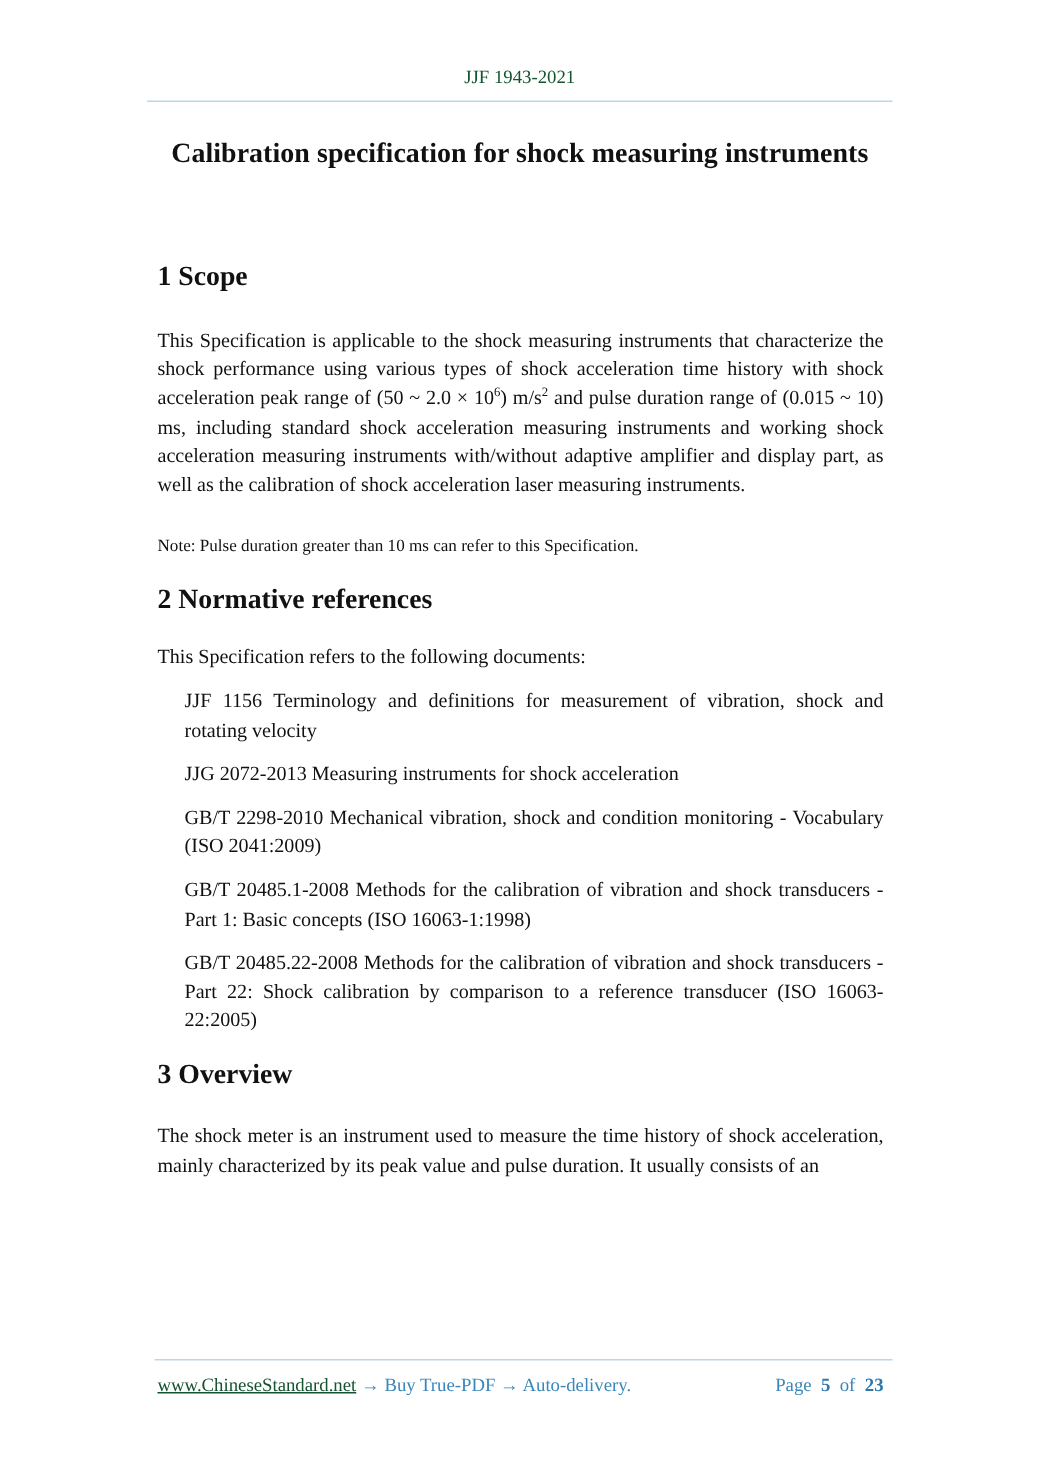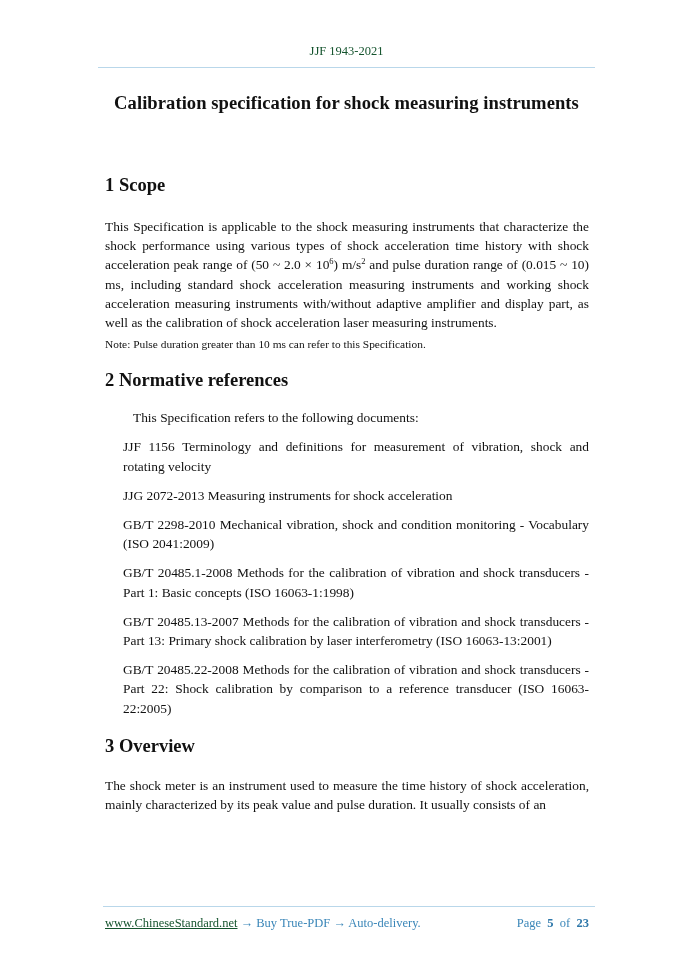--- a/index.html
+++ b/index.html
@@ -113,30 +113,29 @@
 
 <div class="page-header">JJF 1943-2021</div>
 <div class="header-rule"></div>
 
 <div class="doc-title">Calibration specification for shock measuring instruments</div>
 
 <div class="content">
 
   <h2 class="section-heading">1 Scope</h2>
   <p class="body" style="margin-top:20px;"><span>This Specification is applicable to the shock measuring instruments that characterize the shock performance using various types of shock acceleration time history with shock acceleration peak range of (50 ~ 2.0 × 10</span><sup>6</sup><span>) m/s</span><sup>2</sup><span> and pulse duration range of (0.015 ~ 10) ms, including standard shock acceleration measuring instruments and working shock acceleration measuring instruments with/without adaptive amplifier and display part, as well as the calibration of shock acceleration laser measuring instruments.</span></p>
-  <p class="note" style="margin-top:4px;">Note: Pulse duration greater than 10 ms can refer to this Specification.</p>
+  <p class="note" style="margin-top:24px;">Note: Pulse duration greater than 10 ms can refer to this Specification.</p>
 
   <h2 class="section-heading" style="margin-top:16px;">2 Normative references</h2>
-  <p class="body" style="margin-top:16px;margin-left:28px;">This Specification refers to the following documents:</p>
+  <p class="body" style="margin-top:16px;">This Specification refers to the following documents:</p>
   <ul class="ref-list">
     <li class="ref-item" style="margin-top:10px;">JJF 1156 Terminology and definitions for measurement of vibration, shock and rotating velocity</li>
     <li class="ref-item" style="margin-top:10px;">JJG 2072-2013 Measuring instruments for shock acceleration</li>
     <li class="ref-item" style="margin-top:10px;">GB/T 2298-2010 Mechanical vibration, shock and condition monitoring - Vocabulary (ISO 2041:2009)</li>
     <li class="ref-item" style="margin-top:10px;">GB/T 20485.1-2008 Methods for the calibration of vibration and shock transducers - Part 1: Basic concepts (ISO 16063-1:1998)</li>
-    <li class="ref-item" style="margin-top:10px;">GB/T 20485.13-2007 Methods for the calibration of vibration and shock transducers - Part 13: Primary shock calibration by laser interferometry (ISO 16063-13:2001)</li>
     <li class="ref-item" style="margin-top:10px;">GB/T 20485.22-2008 Methods for the calibration of vibration and shock transducers - Part 22: Shock calibration by comparison to a reference transducer (ISO 16063-22:2005)</li>
   </ul>
 
   <h2 class="section-heading" style="margin-top:16px;">3 Overview</h2>
   <p class="body" style="margin-top:18px;">The shock meter is an instrument used to measure the time history of shock acceleration, mainly characterized by its peak value and pulse duration. It usually consists of an</p>
 </div>
 
 <div class="footer-rule"></div>
 <div class="footer">
   <span>

